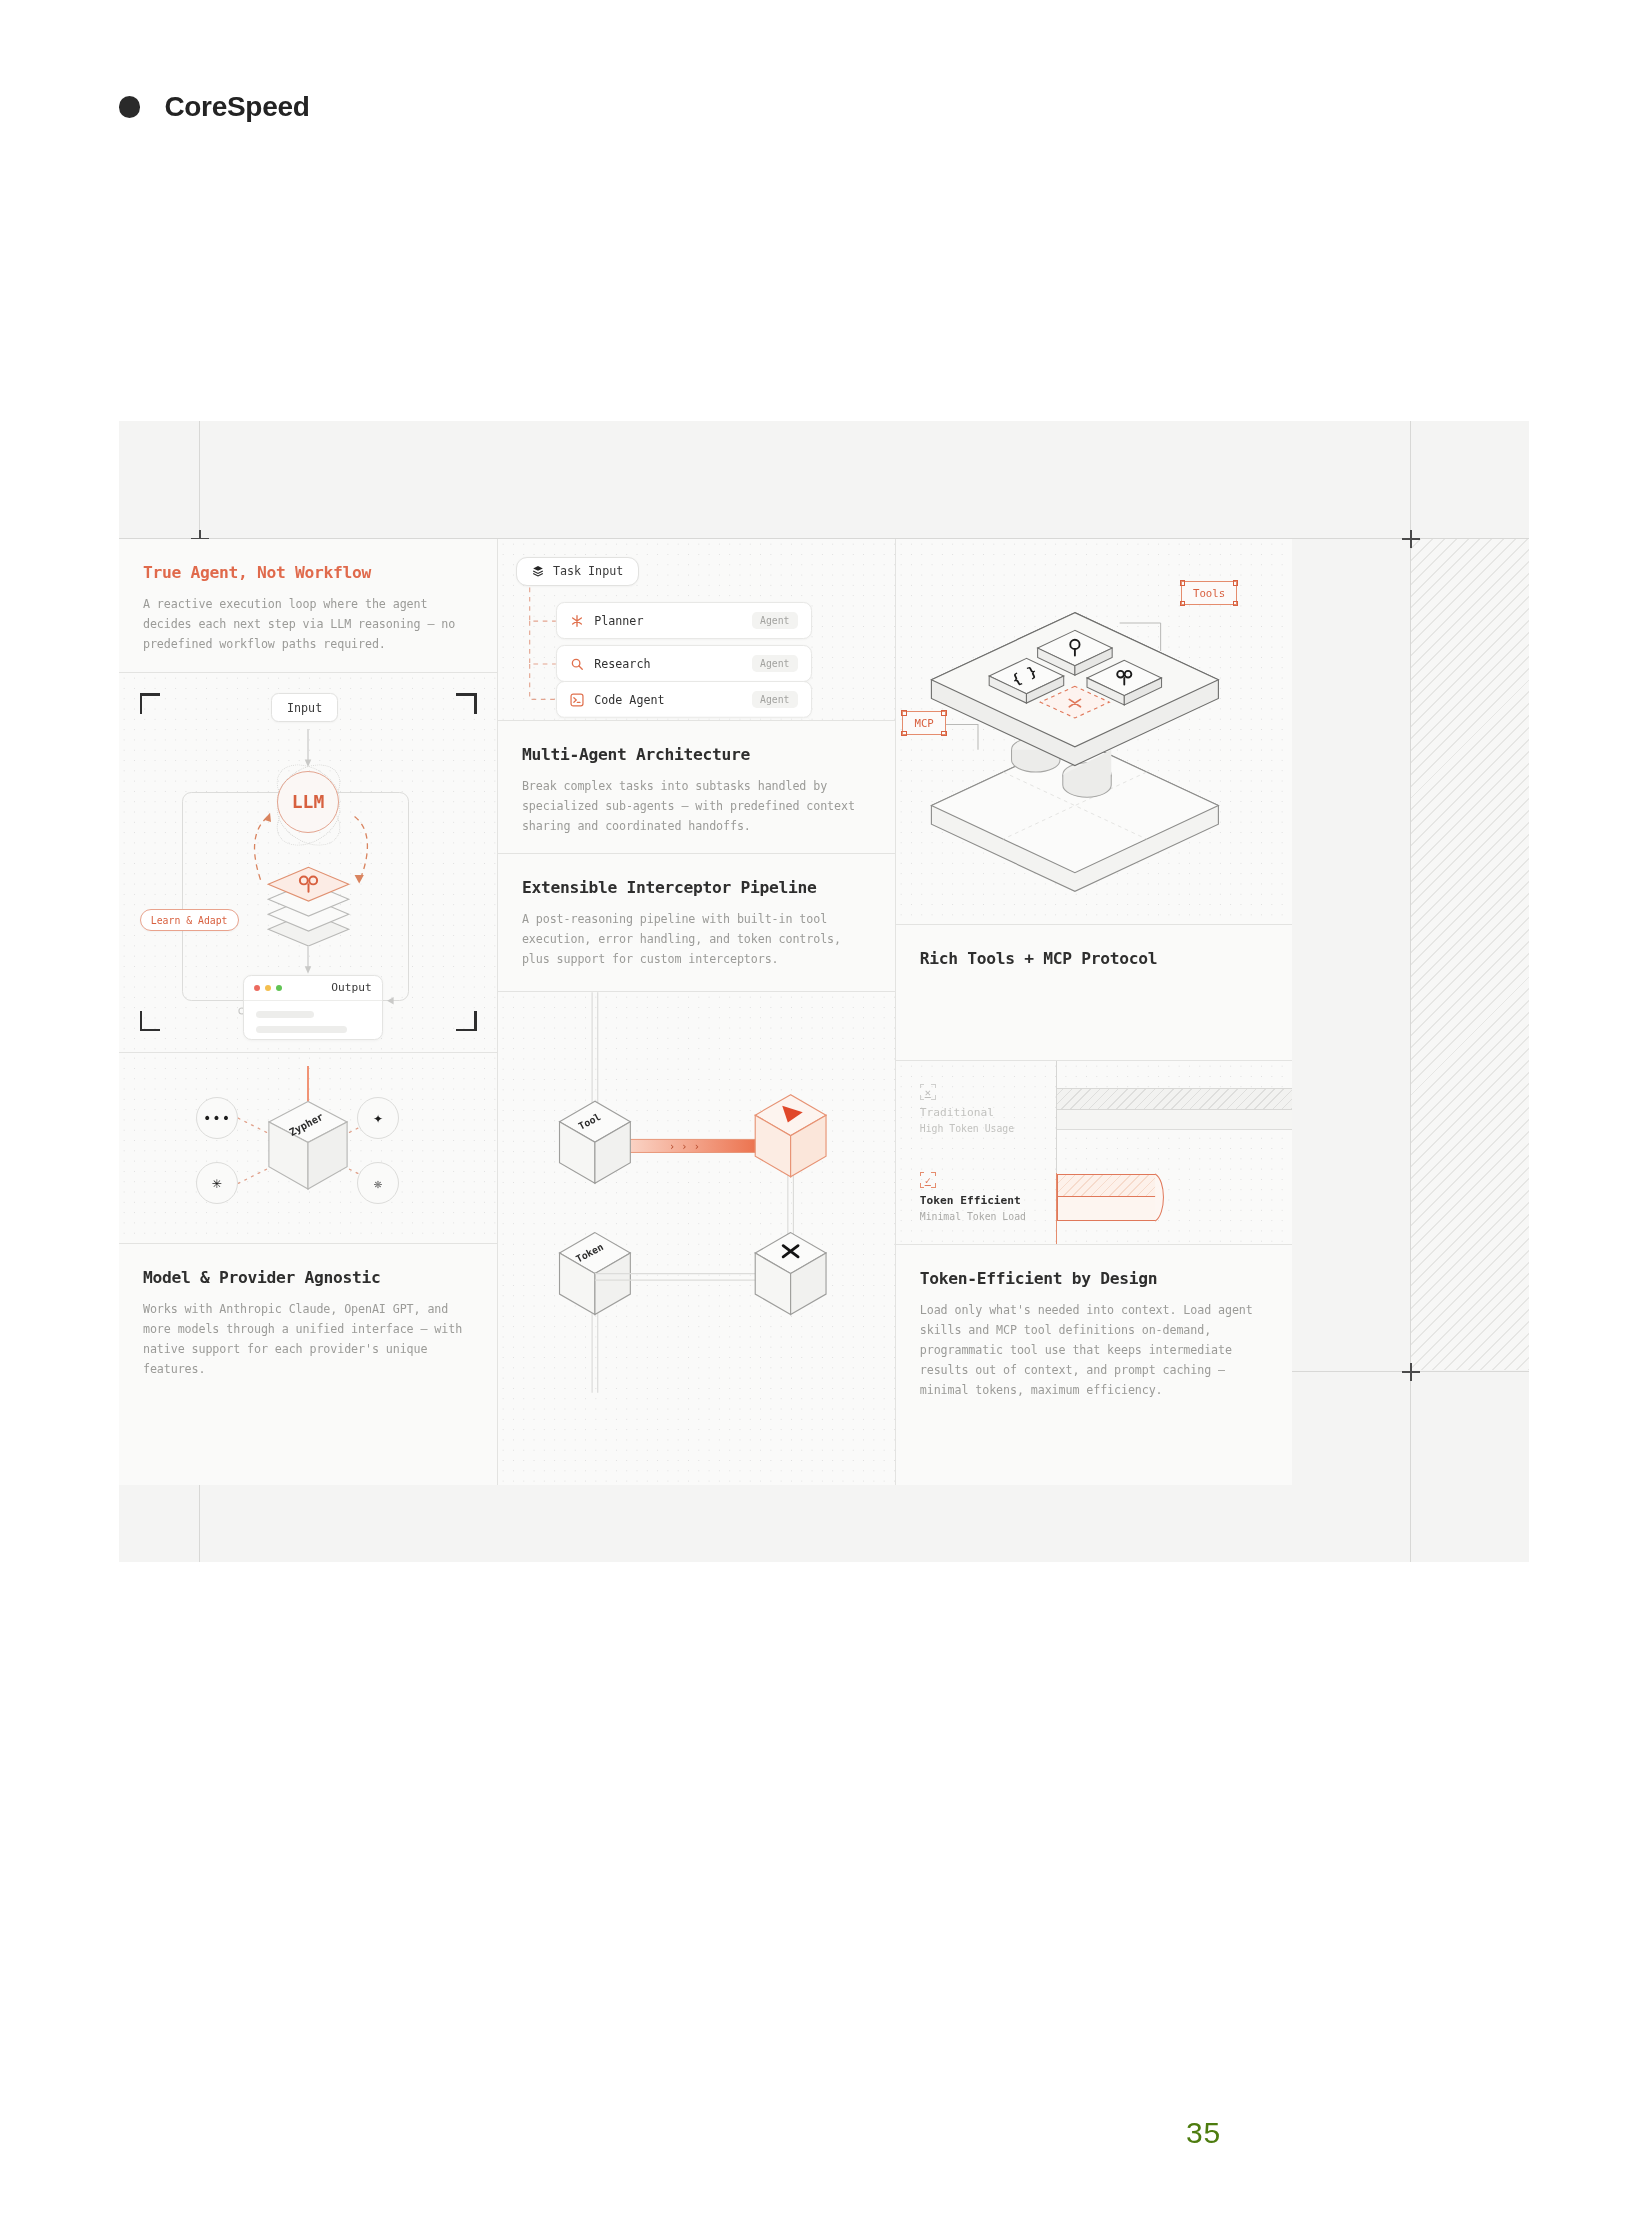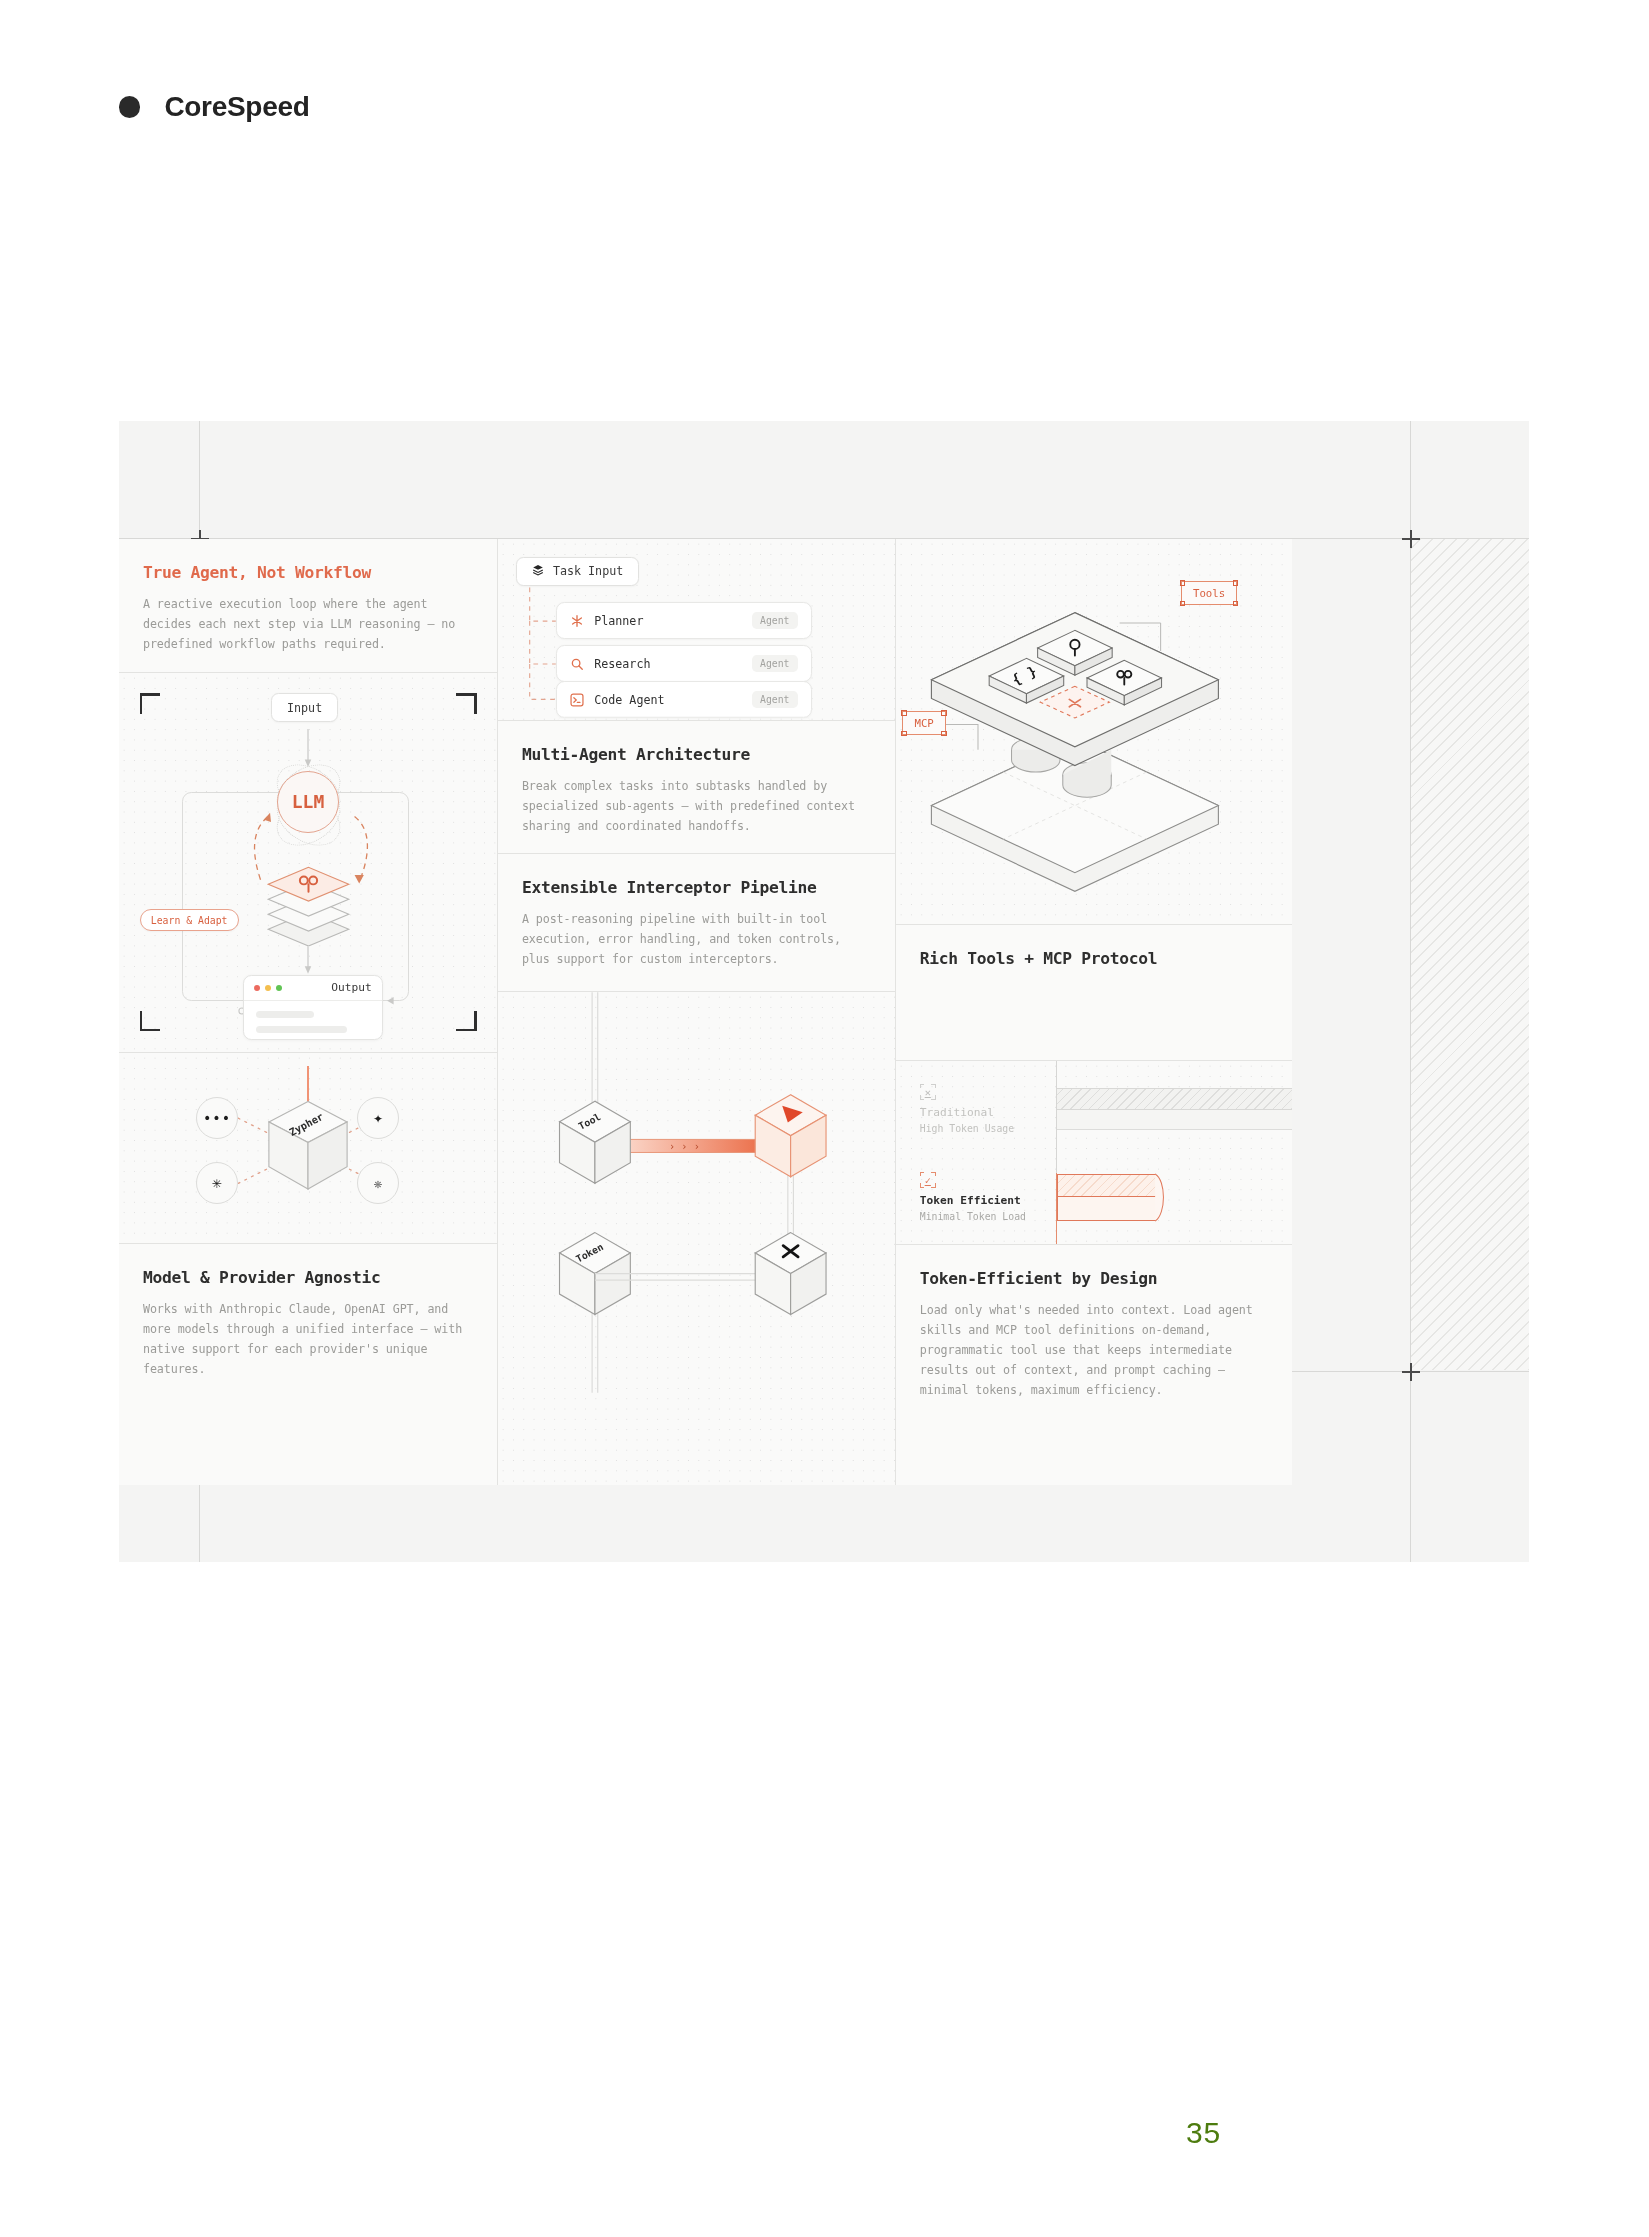--- a/index.html
+++ b/index.html
@@ -316,21 +316,21 @@
 
   <div class="col">
 
     <div class="viz" style="height:181px;">
       <svg width="397" height="181" style="position:absolute;left:0;top:0" viewBox="0 0 426 194">
         <path d="M34 52 L34 88 L62 88" fill="none" stroke="#e3a48f" stroke-width="1.2" stroke-dasharray="5 5"></path>
         <path d="M34 88 L34 134 L62 134" fill="none" stroke="#e3a48f" stroke-width="1.2" stroke-dasharray="5 5"></path>
         <path d="M34 134 L34 172 L62 172" fill="none" stroke="#e3a48f" stroke-width="1.2" stroke-dasharray="5 5"></path>
       </svg>
 
-      <div class="chip" style="left:18.6px;top:17.7px;display:flex;gap:8.4px;">
+      <div class="chip" style="left:18.6px;top:17.7px;display:flex;align-items:center;gap:8.4px;border-radius:11px;">
         <svg width="12" height="12" viewBox="0 0 14 14">
           <path d="M7 1.2 L12.6 4 L7 6.8 L1.4 4 Z" fill="#262626"></path>
           <path d="M1.4 7 L7 9.8 L12.6 7" fill="none" stroke="#262626" stroke-width="1.3"></path>
           <path d="M1.4 10 L7 12.8 L12.6 10" fill="none" stroke="#262626" stroke-width="1.3"></path>
         </svg>
         <span>Task Input</span>
       </div>
 
       <div class="agent-row" style="left:58px;top:63px;width:256px;">
         <svg width="14" height="14" viewBox="0 0 16 16">

